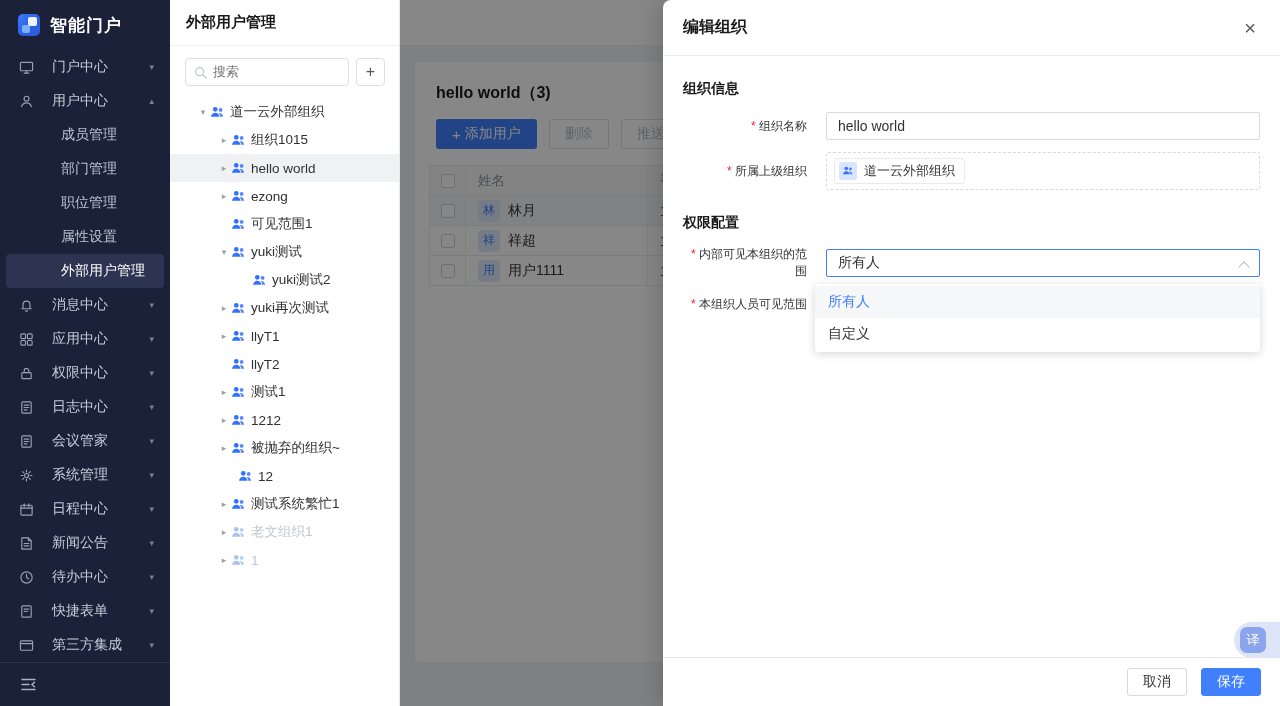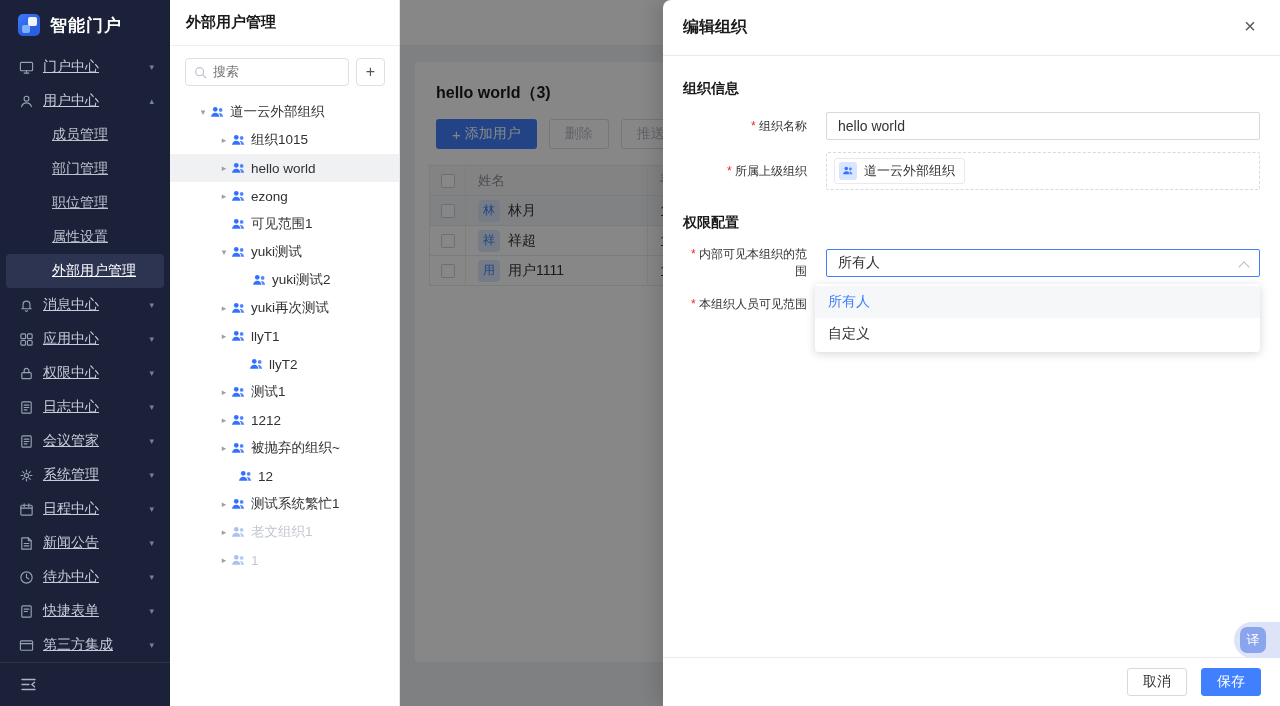--- a/index.html
+++ b/index.html
@@ -11,21 +11,21 @@
   .sidebar { width:170px; height:706px; background:#1a2138; flex:none; display:flex; flex-direction:column; position:relative; z-index:10; }
   .logo-row { height:50px; display:flex; align-items:center; padding-left:18px; flex:none; }
   .logo-mark { width:22px; height:22px; border-radius:5px; position:relative; background:linear-gradient(135deg,#3a7bff 0%,#2b5fe0 60%); flex:none; }
   .logo-mark::after { content:""; position:absolute; right:3px; top:3px; width:9px; height:9px; background:#fff; border-radius:2px; opacity:.92; }
   .logo-mark::before { content:""; position:absolute; left:4px; bottom:3px; width:8px; height:8px; background:#7fb0ff; border-radius:2px; }
   .logo-text { color:#ffffff; font-size:17px; font-weight:bold; margin-left:10px; letter-spacing:1px; }
   .menu { flex:1; padding-top:0; }
   .menu-item { height:34px; display:flex; align-items:center; position:relative; padding-left:19px; color:#c6ccd9; cursor:pointer; }
   .menu-item .mi-icon { width:15px; height:15px; color:#99a2b5; flex:none; display:flex; align-items:center; }
   .menu-item .mi-icon svg { width:15px; height:15px; }
-  .menu-item .mi-label { margin-left:9px; font-size:14px;text-decoration:underline; }
+  .menu-item .mi-label { margin-left:18px; font-size:14px; }
   .menu-item .mi-caret { position:absolute; right:16px; font-size:9px; color:#79819a; }
   .menu-item.sub { padding-left:43px; color:#bac1cf; }
   .menu-item.sub.active { background:#2c3452; color:#ffffff; border-radius:4px; margin:0 6px; padding-left:37px; }
   .sidebar-footer { height:44px; flex:none; border-top:1px solid rgba(255,255,255,0.09); display:flex; align-items:center; padding-left:20px; }
   .collapse-btn { color:#aab2c4; width:17px; height:17px; cursor:pointer; }
   .collapse-btn svg { width:17px; height:17px; }
 
   
   .tree-col { width:230px; flex:none; background:#ffffff; border-right:1px solid #e4e7ec; display:flex; flex-direction:column; position:relative; z-index:5; }
   .panel-header { height:46px; flex:none; border-bottom:1px solid #edeff2; display:flex; align-items:center; padding-left:16px; }
@@ -63,21 +63,21 @@
   .cell { height:100%; display:flex; align-items:center; }
   .cell.c-check { width:36px; justify-content:center; border-right:1px solid #edeff2; }
   .cell.c-name { width:182px; padding-left:12px; border-right:1px solid #edeff2; }
   .cell.c-phone { flex:1; padding-left:12px; }
   .checkbox { width:14px; height:14px; border:1px solid #cfd3da; border-radius:2px; background:#fff; }
   .avatar-chip { width:22px; height:22px; border-radius:4px; background:#dfeafd; color:#4080ff; font-size:12px; display:flex; align-items:center; justify-content:center; margin-right:8px; flex:none; }
   .content-mask { position:absolute; inset:0; background:rgba(0,0,0,0.47); z-index:50; }
 
   
   .drawer { position:absolute; top:0; right:0; width:617px; height:706px; background:#ffffff; z-index:100; box-shadow:-8px 0 18px rgba(0,0,0,0.12); border-radius:8px 0 0 8px; display:flex; flex-direction:column; }
-  .drawer-header { height:56px; flex:none; border-bottom:1px solid #e8eaed; display:flex; align-items:center; padding:0 24px 0 20px;font-family:Liberation Mono, monospace; }
+  .drawer-header { height:56px; flex:none; border-bottom:1px solid #e8eaed; display:flex; align-items:center; padding:0 24px 0 20px; }
   .drawer-title { font-size:16px; font-weight:bold; color:#1a1a1a; flex:1; }
   .drawer-close { font-size:20px; color:#595959; cursor:pointer; line-height:1; }
   .drawer-body { flex:1; position:relative; padding:24px 20px 0 20px; }
   .section-title { font-size:14px; font-weight:bold; color:#1a1a1a; height:20px; margin-bottom:12px; }
   .field-row { display:flex; align-items:center; margin-bottom:12px; }
   .field-label { width:124px; flex:none; text-align:right; font-size:12px; color:#333; margin-right:19px; }
   .req::before { content:"* "; color:#f5222d; }
   .field-input { flex:1; height:28px; border:1px solid #d9d9d9; border-radius:2px; padding:0 11px; display:flex; align-items:center; font-size:14px; color:#333; background:#fff; }
   .parent-box { flex:1; min-height:36px; border:1px dashed #d9d9d9; border-radius:2px; padding:5px 7px; display:flex; align-items:center; }
   .org-tag { display:inline-flex; align-items:center; border:1px solid #e8eaed; border-radius:3px; background:#fff; padding:3px 9px 3px 4px; }
@@ -381,21 +381,21 @@
           <span class="tree-ico">
             <svg viewBox="0 0 16 14" fill="currentColor">
               <circle cx="5.6" cy="3.6" r="2.5"></circle>
               <path d="M1 11.6c.5-2.9 2.4-4.3 4.6-4.3s4.1 1.4 4.6 4.3z"></path>
               <circle cx="11.4" cy="4.2" r="2" opacity="0.85"></circle>
               <path d="M10.2 7.6c2 .1 3.5 1.4 3.9 4h-3.2c-.1-1.7-.6-3-1.6-4z" opacity="0.85"></path>
             </svg>
           </span>
           <span class="tree-label">llyT1</span>
         </div>
-        <div class="tree-row" style="padding-left: 65px;">
+        <div class="tree-row" style="padding-left: 47px;">
           <span class="tree-caret"></span>
           <span class="tree-ico">
             <svg viewBox="0 0 16 14" fill="currentColor">
               <circle cx="5.6" cy="3.6" r="2.5"></circle>
               <path d="M1 11.6c.5-2.9 2.4-4.3 4.6-4.3s4.1 1.4 4.6 4.3z"></path>
               <circle cx="11.4" cy="4.2" r="2" opacity="0.85"></circle>
               <path d="M10.2 7.6c2 .1 3.5 1.4 3.9 4h-3.2c-.1-1.7-.6-3-1.6-4z" opacity="0.85"></path>
             </svg>
           </span>
           <span class="tree-label">llyT2</span>

